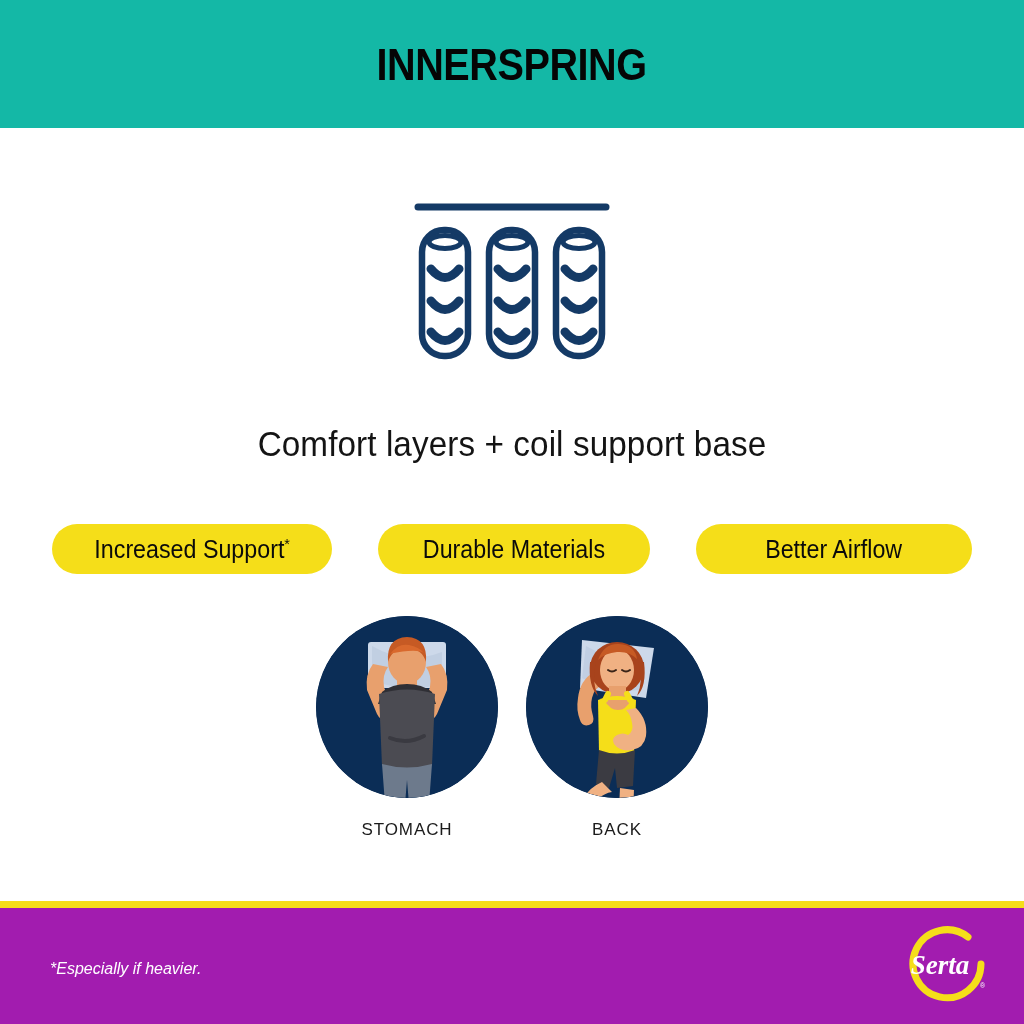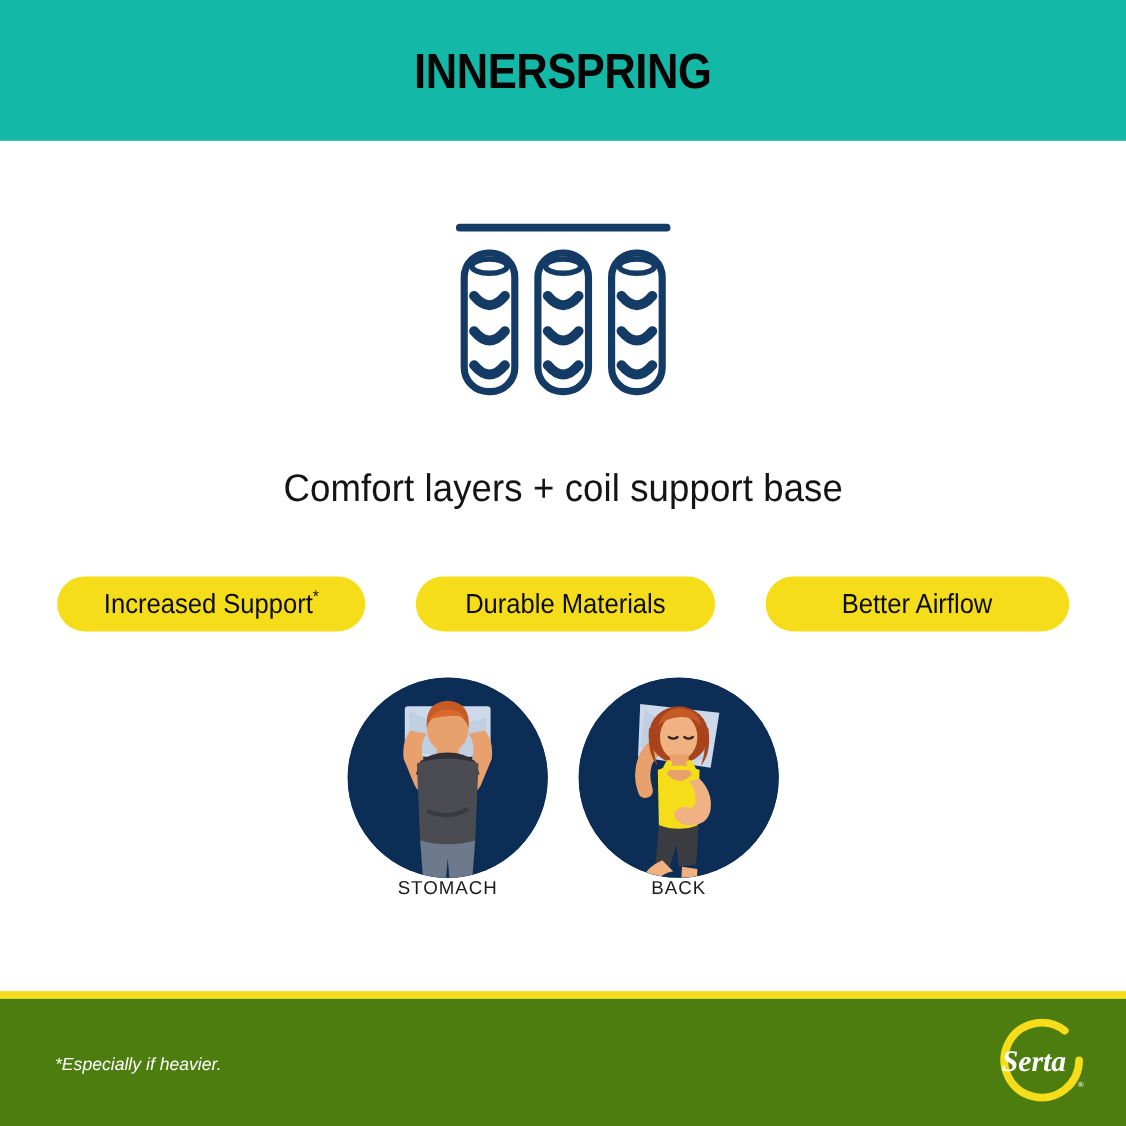--- a/index.html
+++ b/index.html
@@ -130,20 +130,21 @@
   .sleeper-circle {
     width: 182px;
     height: 182px;
     border-radius: 50%;
     background: #0b2d56;
     overflow: hidden;
     position: relative;
   }
   .sleeper-circle svg { display: block; }
   .sleeper-label {
+    margin-top: 22px;
     font-family: "Liberation Sans", sans-serif;
     font-weight: 300;
     font-size: 17px;
     letter-spacing: 0.9px;
     color: #1b1b1b;
     white-space: nowrap;
   }
 
   
   .footer-stripe {
@@ -153,21 +154,21 @@
     width: 1024px;
     height: 7px;
     background: #f5de19;
   }
   .footer {
     position: absolute;
     left: 0;
     top: 908px;
     width: 1024px;
     height: 116px;
-    background: #4d7c0f;
+    background: #a21caf;
   }
   .footnote {
     position: absolute;
     left: 50px;
     top: 52px;
     font-family: "Liberation Sans", sans-serif;
     font-style: italic;
     font-weight: 400;
     font-size: 16px;
     color: #ffffff;

